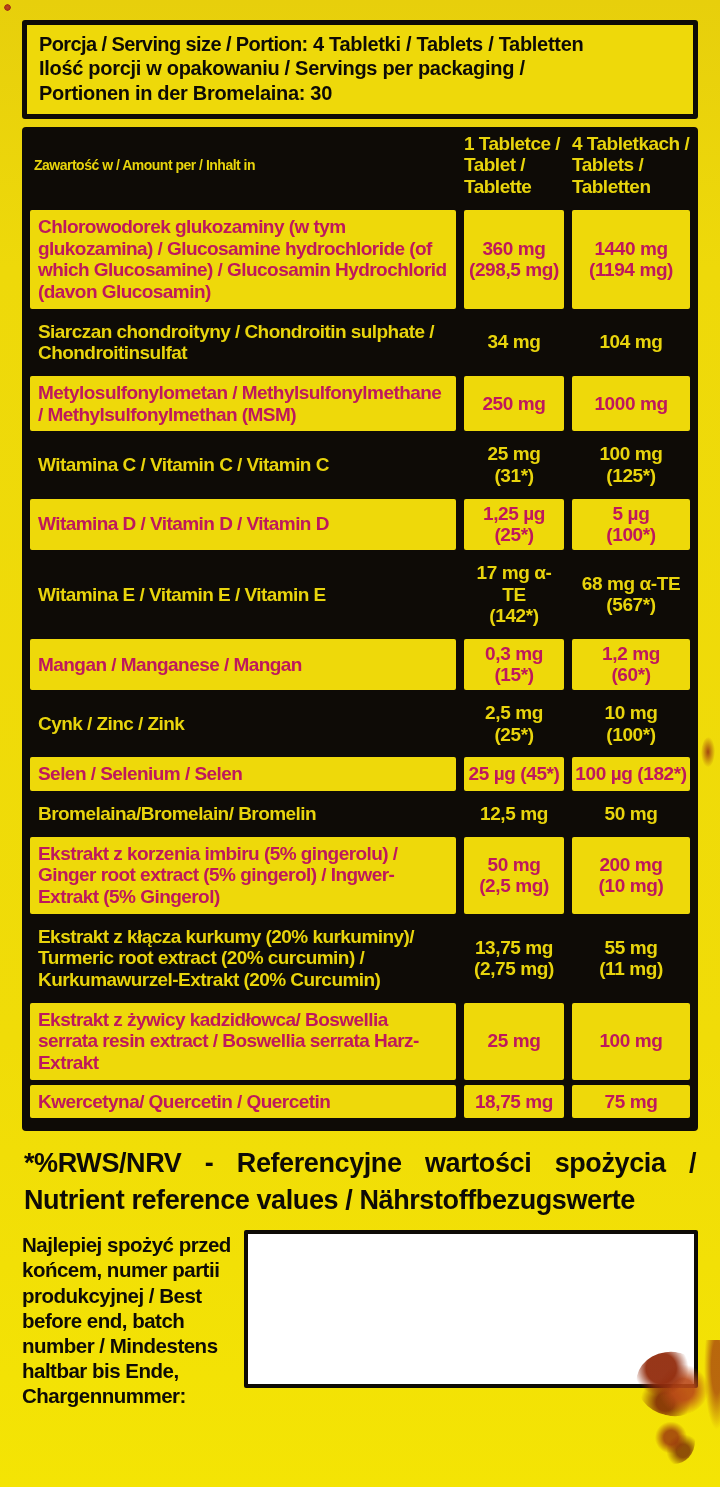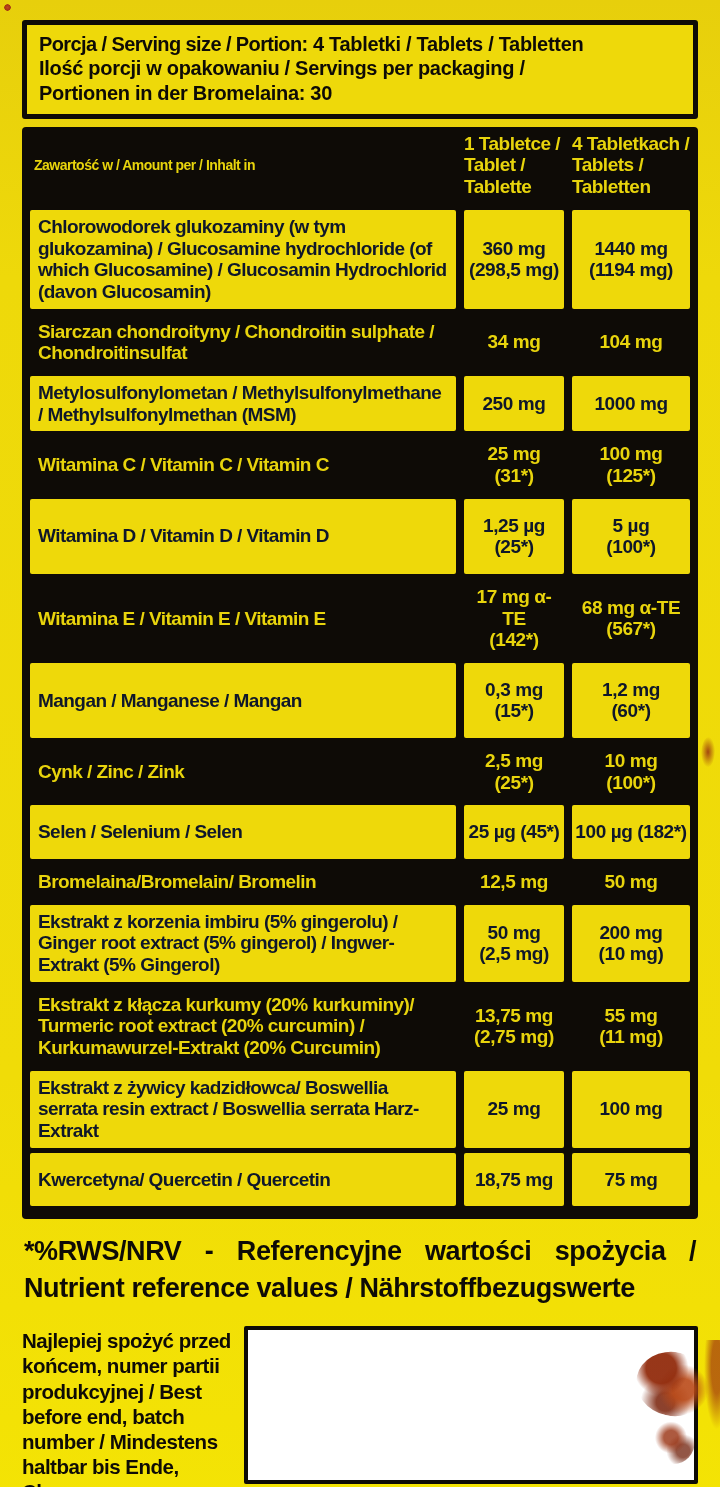--- a/index.html
+++ b/index.html
@@ -47,37 +47,37 @@
   .thead .hcol { font-size: 19px; text-align: left; line-height: 1.12; white-space: pre-line; letter-spacing: -0.5px; }
 
   .trow {
     display: grid;
     grid-template-columns: 1fr 100px 118px;
     column-gap: 8px;
     align-items: stretch;
   }
   .trow .cell { display: flex; align-items: center; font-size: 19px; line-height: 1.14; }
   .trow .label { justify-content: flex-start; text-align: left; padding: 6px 8px 6px 8px; letter-spacing: -0.55px; }
-  .trow .val { justify-content: center; text-align: center; white-space: pre-line; padding: 16px 2px; letter-spacing: -0.4px; }
+  .trow .val { justify-content: center; text-align: center; white-space: pre-line; padding: 4px 2px; letter-spacing: -0.4px; }
 
   .trow.yellow { margin: 5px 0; }
-  .trow.yellow .cell { background: #eed90a; border-radius: 2px; color: #0f172a; }
+  .trow.yellow .cell { background: #eed90a; border-radius: 2px; color: #be185d; }
   .trow.black .cell { background: transparent; color: #e8d40c; padding-top: 7px; padding-bottom: 7px; }
 
   
   .footnote {
     margin: 14px 2px 0 2px;
     font-size: 27px;
     line-height: 1.35;
     text-align: justify;
     letter-spacing: -0.4px;
   }
 
   
-  .bestbefore { display: flex; margin-top: 20px; }
+  .bestbefore { display: flex; margin-top: 12px; }
   .bestbefore .bb-label {
     width: 222px;
     font-size: 20.5px;
     line-height: 1.23;
     letter-spacing: -0.5px;
     padding-top: 2px;
   }
   .bestbefore .bb-box {
     flex: 1;
     height: 158px;

